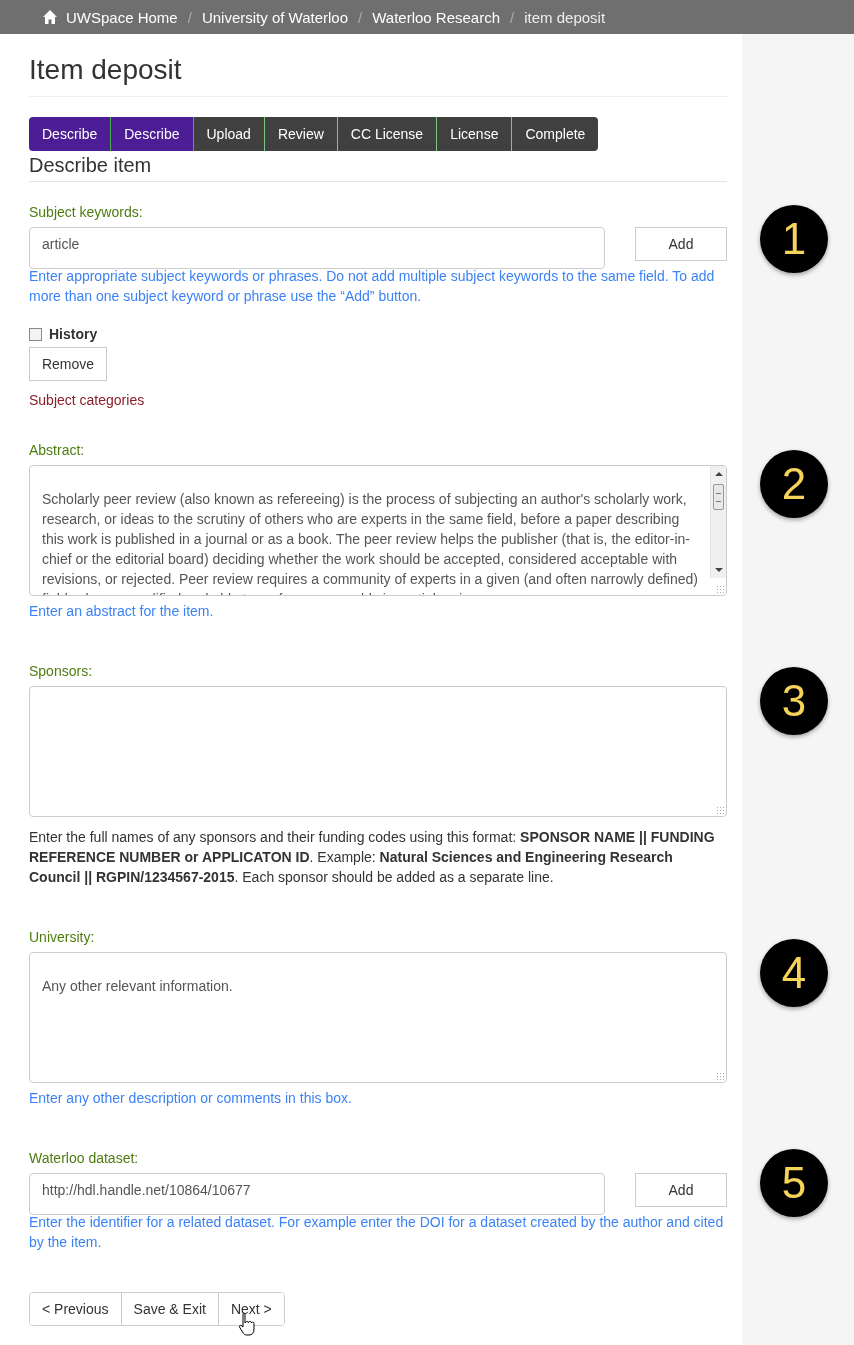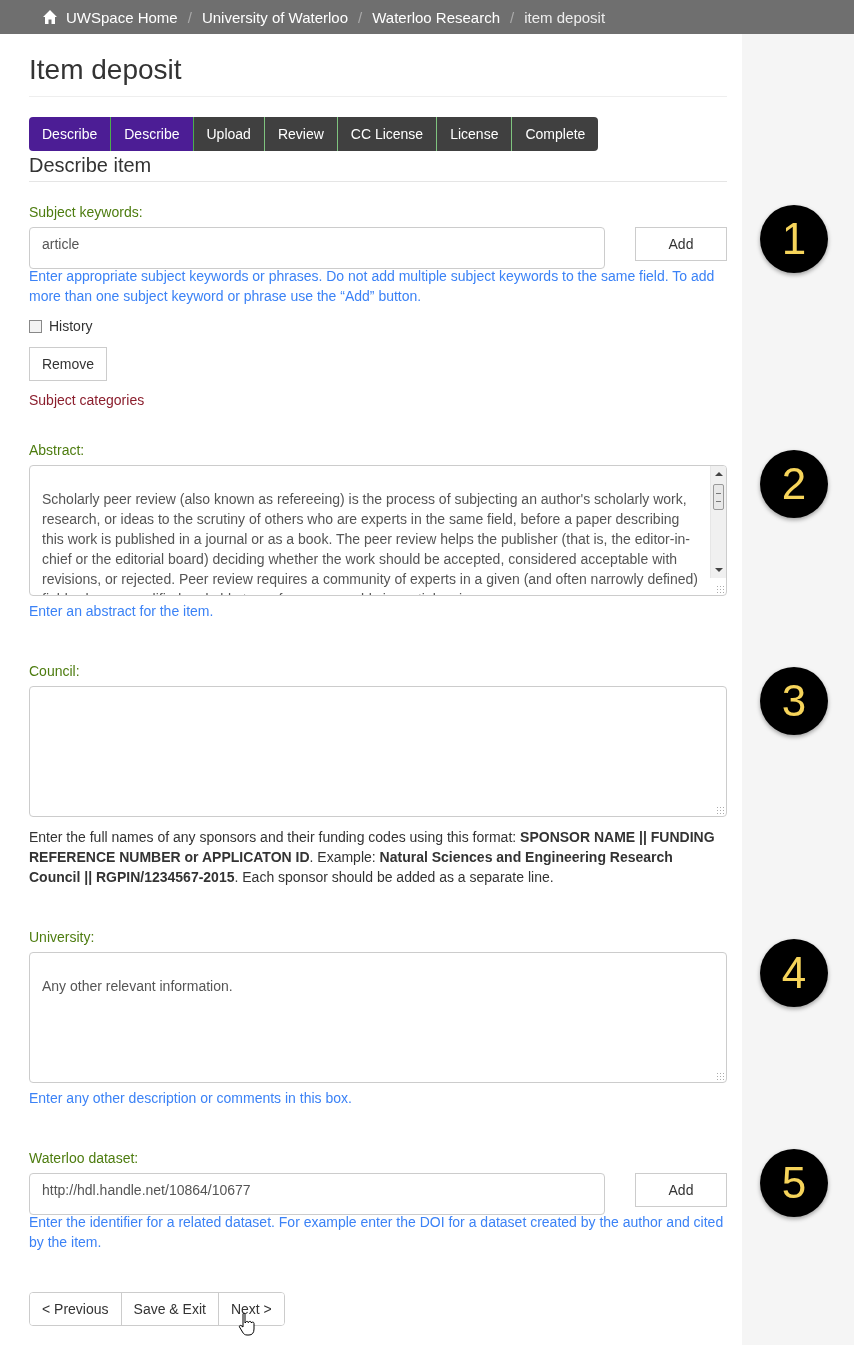--- a/index.html
+++ b/index.html
@@ -143,40 +143,40 @@
     <div class="step todo">Complete</div>
   </div>
 
   <h2>Describe item</h2>
   <div class="hr2"></div>
 
   <div class="label" style="top:170px;">Subject keywords:</div>
   <div class="input" style="top:193px; width:576px;">article</div>
   <div class="btn" style="top:193px; left:606px; width:92px;">Add</div>
   <div class="help" style="top:232px;">Enter appropriate subject keywords or phrases. Do not add multiple subject keywords to the same field. To add more than one subject keyword or phrase use the “Add” button.</div>
-  <div class="checkbox-row" style="top:284px;">
+  <div class="checkbox-row" style="top:292px;font-weight:bold;">
     <span class="checkbox"></span>
     <span>History</span>
   </div>
   <div class="btn" style="top:313px; left:0; width:78px;">Remove</div>
   <a class="link" style="top:358px;">Subject categories</a>
 
   <div class="label" style="top:408px;">Abstract:</div>
   <div class="textarea" style="top:431px; height:131px; padding-right:28px;">
     <div>Scholarly peer review (also known as refereeing) is the process of subjecting an author's scholarly work, research, or ideas to the scrutiny of others who are experts in the same field, before a paper describing this work is published in a journal or as a book. The peer review helps the publisher (that is, the editor-in-chief or the editorial board) deciding whether the work should be accepted, considered acceptable with revisions, or rejected. Peer review requires a community of experts in a given (and often narrowly defined) field, who are qualified and able to perform reasonably impartial review.</div>
     <div class="scrollbar">
       <span class="arrow-up"></span>
       <span class="thumb"></span>
       <span class="arrow-down"></span>
     </div>
     <span class="resize-grip"></span>
   </div>
   <div class="help" style="top:567px;">Enter an abstract for the item.</div>
 
-  <div class="label" style="top:629px;">Council:</div>
+  <div class="label" style="top:629px;">Sponsors:</div>
   <div class="textarea" style="top:652px; height:131px;">
     <span class="resize-grip"></span>
   </div>
   <div class="help dark" style="top:793px;">
     <span>Enter the full names of any sponsors and their funding codes using this format: </span><b>SPONSOR NAME || FUNDING REFERENCE NUMBER or APPLICATON ID</b><span>. Example: </span><b>Natural Sciences and Engineering Research Council || RGPIN/1234567-2015</b><span>. Each sponsor should be added as a separate line.</span>
   </div>
 
   <div class="label" style="top:895px;">University:</div>
   <div class="textarea" style="top:918px; height:131px;">
     <div>Any other relevant information.</div>

